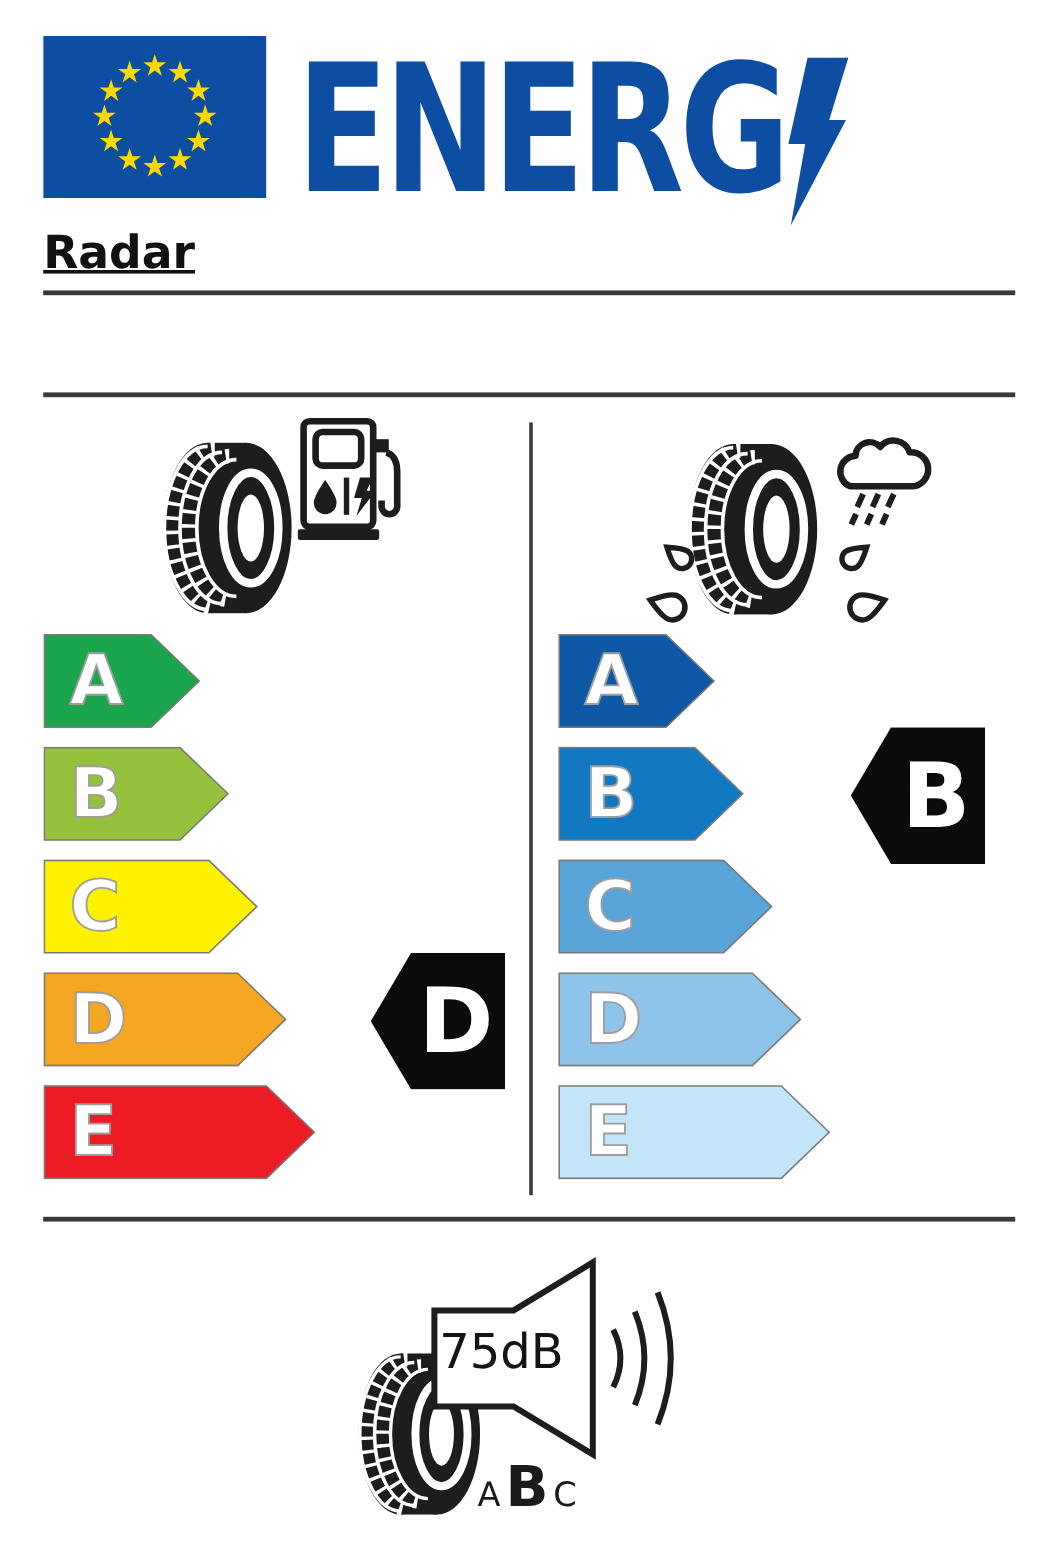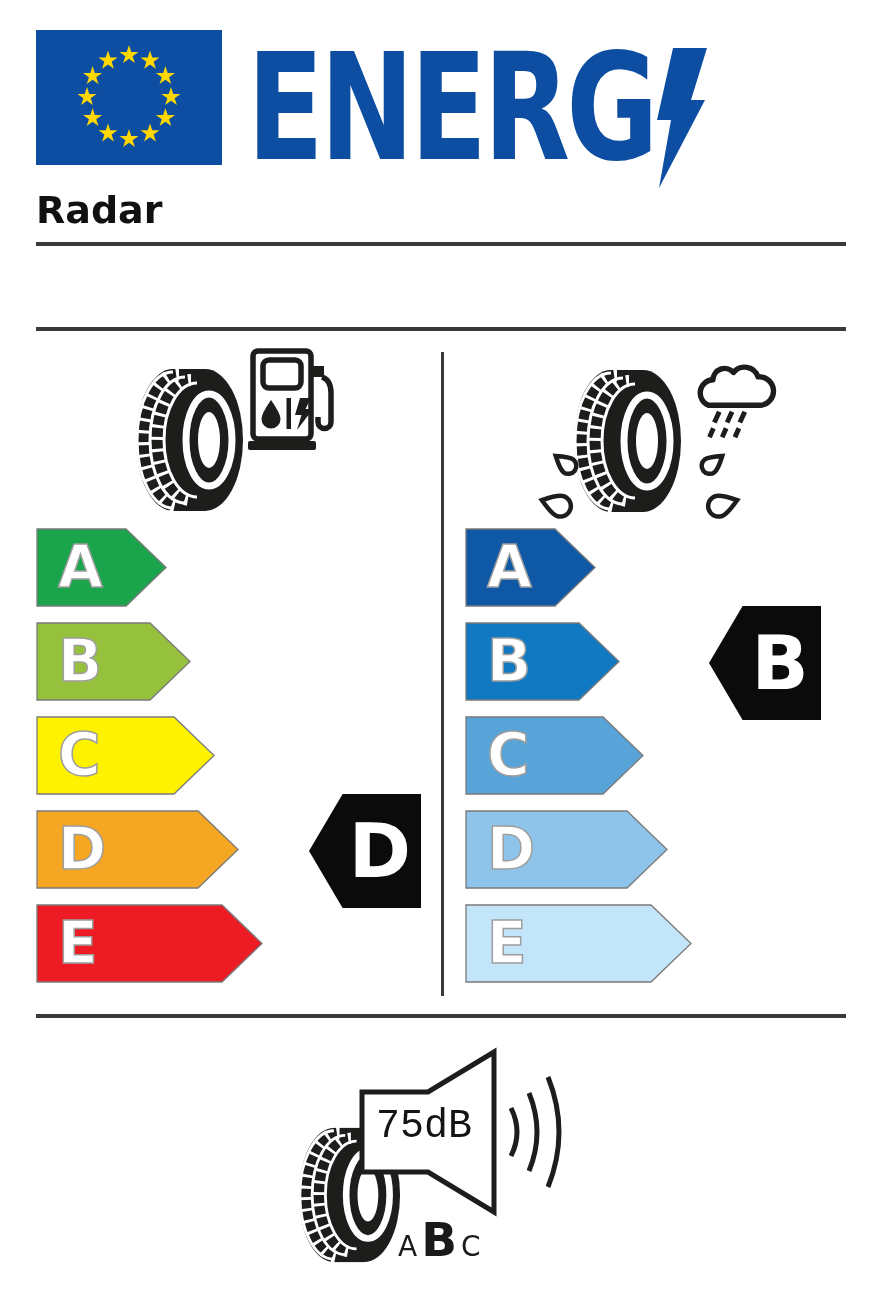--- a/index.html
+++ b/index.html
@@ -3,39 +3,39 @@
 <meta charset="utf-8">
 <style>
   html,body{margin:0;padding:0;background:#fff;}
   .label{position:relative;width:846px;height:1299px;background:#fff;overflow:hidden;
          font-family:"DejaVu Sans","Liberation Sans",sans-serif;}
   .abs{position:absolute;}
   
   .energ{position:absolute;left:247px;top:34px;font-size:148px;font-weight:bold;
          color:#0d4ea2;line-height:1;letter-spacing:-5px;transform:scaleX(.76);
          transform-origin:0 0;white-space:nowrap;}
-  .brand{position:absolute;left:36px;top:188px;font-size:38px;font-weight:bold;color:#111;}
+  .brand{position:absolute;left:36px;top:188px;font-size:38px;font-weight:bold;color:#111;text-decoration:underline;}
   .rule{position:absolute;left:36px;width:814px;height:4px;background:#3a3a3a;}
   .vdivider{position:absolute;left:441px;top:352px;width:3px;height:644px;background:#3a3a3a;}
   
   .row{position:absolute;width:232px;height:79px;}
   .col-left{left:36px;}  .col-right{left:465px;}
   .r1{top:528px;} .r2{top:622px;} .r3{top:716px;} .r4{top:810px;} .r5{top:904px;}
   .bar-letter{position:absolute;left:22px;top:50%;transform:translateY(-52%);
     font-size:58px;font-weight:bold;color:#fff;-webkit-text-stroke:1.5px #9e9e9e;line-height:1;}
   
   .sel-arrow{position:absolute;width:112px;height:114px;background:#0b0b0b;
     clip-path:polygon(0% 50%,30% 0%,100% 0%,100% 100%,30% 100%);
     display:flex;align-items:center;justify-content:center;padding-left:0;}
   .sel-arrow span{margin-left:30px;font-size:75px;font-weight:bold;color:#fff;line-height:1;}
   .sel-fuel{left:309px;top:794px;}
   .sel-wet{left:709px;top:606px;}
   
-  .db-value{position:absolute;left:366px;top:1104px;width:116px;text-align:center;
-    font-size:40px;color:#141414;line-height:1.15;font-family:Liberation Mono, monospace;}
+  .db-value{position:absolute;left:366px;top:1104px;width:116px;text-align:left;
+    font-size:40px;color:#141414;line-height:1.15;}
   .noise-scale{position:absolute;left:398px;top:1216px;display:flex;align-items:baseline;gap:4px;color:#1a1a1a;}
   .noise-scale .small{font-size:28px;font-weight:normal;line-height:1;}
   .noise-scale .big{font-size:47px;font-weight:bold;line-height:1;}
   svg{display:block;}
 </style>
 </head>
 <body>
 
 <div class="label">
 

